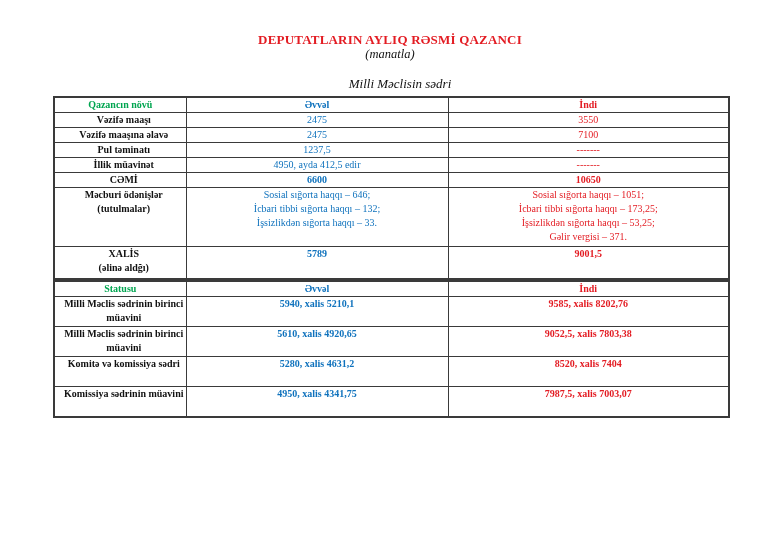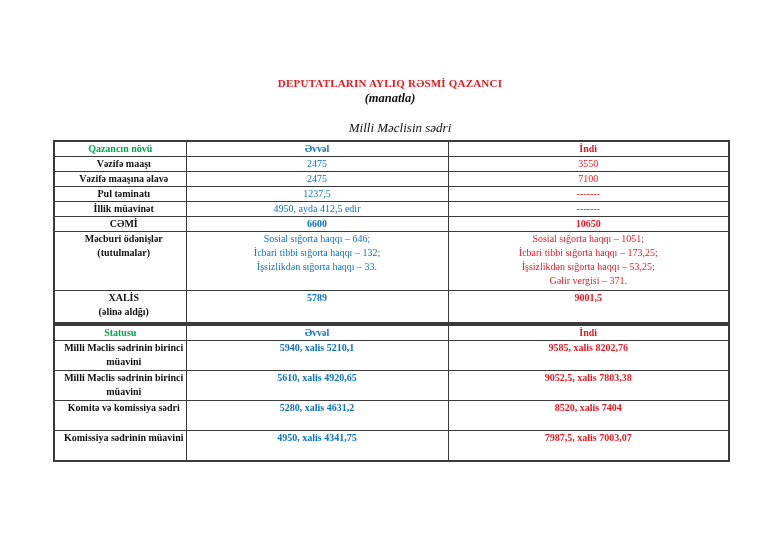--- a/index.html
+++ b/index.html
@@ -1,23 +1,23 @@
 <!DOCTYPE html>
 <html><head>
 <meta charset="utf-8">
 <style>
   html,body{margin:0;padding:0;background:#ffffff;}
   .page{
     position:relative;width:780px;height:551px;background:#fff;overflow:hidden;
     font-family:"Liberation Serif","DejaVu Serif",serif;color:#111;
     --red:#e31c23;--blue:#0f72bd;--green:#00a550;--border:#3a3a3a;
   }
-  .title{padding-top:76px;text-align:center;font-size:11px;font-weight:bold;
+  .title{padding-top:32px;text-align:center;font-size:13px;font-weight:bold;
          color:var(--red);letter-spacing:.2px;line-height:15px;}
-  .subtitle{text-align:center;font-size:12.5px;font-weight:bold;font-style:italic;
+  .subtitle{text-align:center;font-size:12.5px;font-weight:normal;font-style:italic;
             color:#111;line-height:15px;}
   .caption{text-align:center;font-style:italic;font-size:13px;line-height:14px;padding-left:20px;}
   .caption.c1{margin-top:15px;margin-bottom:5px;}
   .caption.c2{margin-top:16px;margin-bottom:3px;}
   table{border-collapse:collapse;table-layout:fixed;width:675px;margin-left:53px;
         border:2px solid var(--border);}
   th,td{border:1px solid var(--border);padding:0 2px;text-align:center;
         vertical-align:top;font-size:10px;line-height:14px;overflow:hidden;}
   th{font-weight:bold;height:14px;}
   td{height:14px;}

